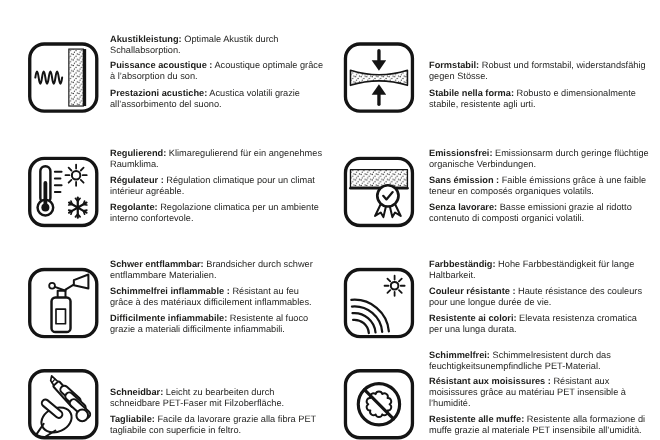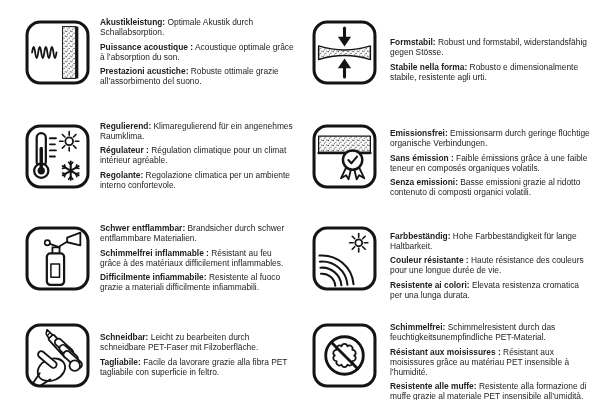--- a/index.html
+++ b/index.html
@@ -7,21 +7,21 @@
     width:600px;height:400px;background:#ffffff;
     font-family:"Liberation Sans",sans-serif;color:#1d1d1b;
     overflow:hidden;
   }
   .grid{
     display:grid;
     grid-template-columns:300px 300px;
     grid-template-rows:103px 104px 101px 92px;
     width:600px;height:400px;
   }
-  .feature{display:flex;align-items:center;box-sizing:border-box;padding-top:2px;}
+  .feature{display:flex;align-items:flex-end;box-sizing:border-box;padding-top:2px;}
   .feature.left{padding-left:25px;}
   .feature.right{padding-left:12px;}
   .icon-box{flex:0 0 65px;width:65px;height:65px;}
   .icon-box svg{display:block;width:65px;height:65px;}
   .texts{flex:1;padding:3px 6px 0 10px;font-size:8.4px;line-height:10px;}
   .feature.right .texts{padding-left:13px;padding-right:8px;margin-top:15px;}
   .texts p{margin:0 0 4.5px 0;}
   .texts strong{font-weight:bold;}
   .defs-holder{position:absolute;width:0;height:0;overflow:hidden;}
 </style>
@@ -49,21 +49,21 @@
         <g stroke="#141414" fill="none" stroke-linecap="round">
           <path d="M7 32 q1.5 -11 3 0 t3 0 t3 0 t3 0 t3 0 t3 0 t3 0 t3 0" stroke-width="1.8"></path>
           <rect x="37" y="6.5" width="13" height="51" fill="url(#speck)" stroke-width="1"></rect>
           <rect x="49.6" y="6.5" width="2.9" height="51" fill="#141414" stroke="none"></rect>
         </g>
       </svg>
     </div>
     <div class="texts">
       <p><strong>Akustikleistung:</strong> <span>Optimale Akustik durch Schallabsorption.</span></p>
       <p><strong>Puissance acoustique :</strong> <span>Acoustique optimale grâce à l’absorption du son.</span></p>
-      <p><strong>Prestazioni acustiche:</strong> <span>Robuste ottimale grazie all’assorbimento del suono.</span></p>
+      <p><strong>Prestazioni acustiche:</strong> <span>Acustica volatili grazie all’assorbimento del suono.</span></p>
     </div>
   </div>
 
   <div class="feature right">
     <div class="icon-box">
       <svg viewBox="0 0 64 64">
         <rect x="2" y="2" width="60" height="60" rx="13" fill="#fff" stroke="#141414" stroke-width="3"></rect>
         <g stroke="#141414" fill="none" stroke-linecap="round" stroke-linejoin="round">
           <line x1="32" y1="8" x2="32" y2="18" stroke-width="3"></line>
           <polygon points="25.5,16.5 38.5,16.5 32,26" fill="#141414" stroke="none"></polygon>
@@ -113,21 +113,21 @@
           <path d="M34.5 41 L28.5 53.5 L33.6 50.4 L36 54.5 L38.5 44 Z" fill="#fff" stroke-width="1.8"></path>
           <path d="M45.5 41 L51.5 53.5 L46.4 50.4 L44 54.5 L41.5 44 Z" fill="#fff" stroke-width="1.8"></path>
           <circle cx="40" cy="35.5" r="9.5" fill="#fff" stroke-width="2.4"></circle>
           <path d="M35.8 35.5 l2.9 3.2 l5.6 -6.6" stroke-width="2"></path>
         </g>
       </svg>
     </div>
     <div class="texts">
       <p><strong>Emissionsfrei:</strong> <span>Emissionsarm durch geringe flüchtige organische Verbindungen.</span></p>
       <p><strong>Sans émission :</strong> <span>Faible émissions grâce à une faible teneur en composés organiques volatils.</span></p>
-      <p><strong>Senza emissioni:</strong> <span>Basse emissioni grazie al ridotto contenuto di composti organici volatili.</span></p>
+      <p><strong>Senza lavorare:</strong> <span>Basse emissioni grazie al ridotto contenuto di composti organici volatili.</span></p>
     </div>
   </div>
 
   <div class="feature left">
     <div class="icon-box">
       <svg viewBox="0 0 64 64">
         <rect x="2" y="2" width="60" height="60" rx="13" fill="#fff" stroke="#141414" stroke-width="3"></rect>
         <g stroke="#141414" fill="none" stroke-linecap="round" stroke-linejoin="round">
           <rect x="27" y="21" width="7" height="6.5" fill="#fff" stroke-width="1.8"></rect>
           <rect x="21.5" y="27" width="17" height="31" rx="3.5" fill="#fff" stroke-width="2.2"></rect>

